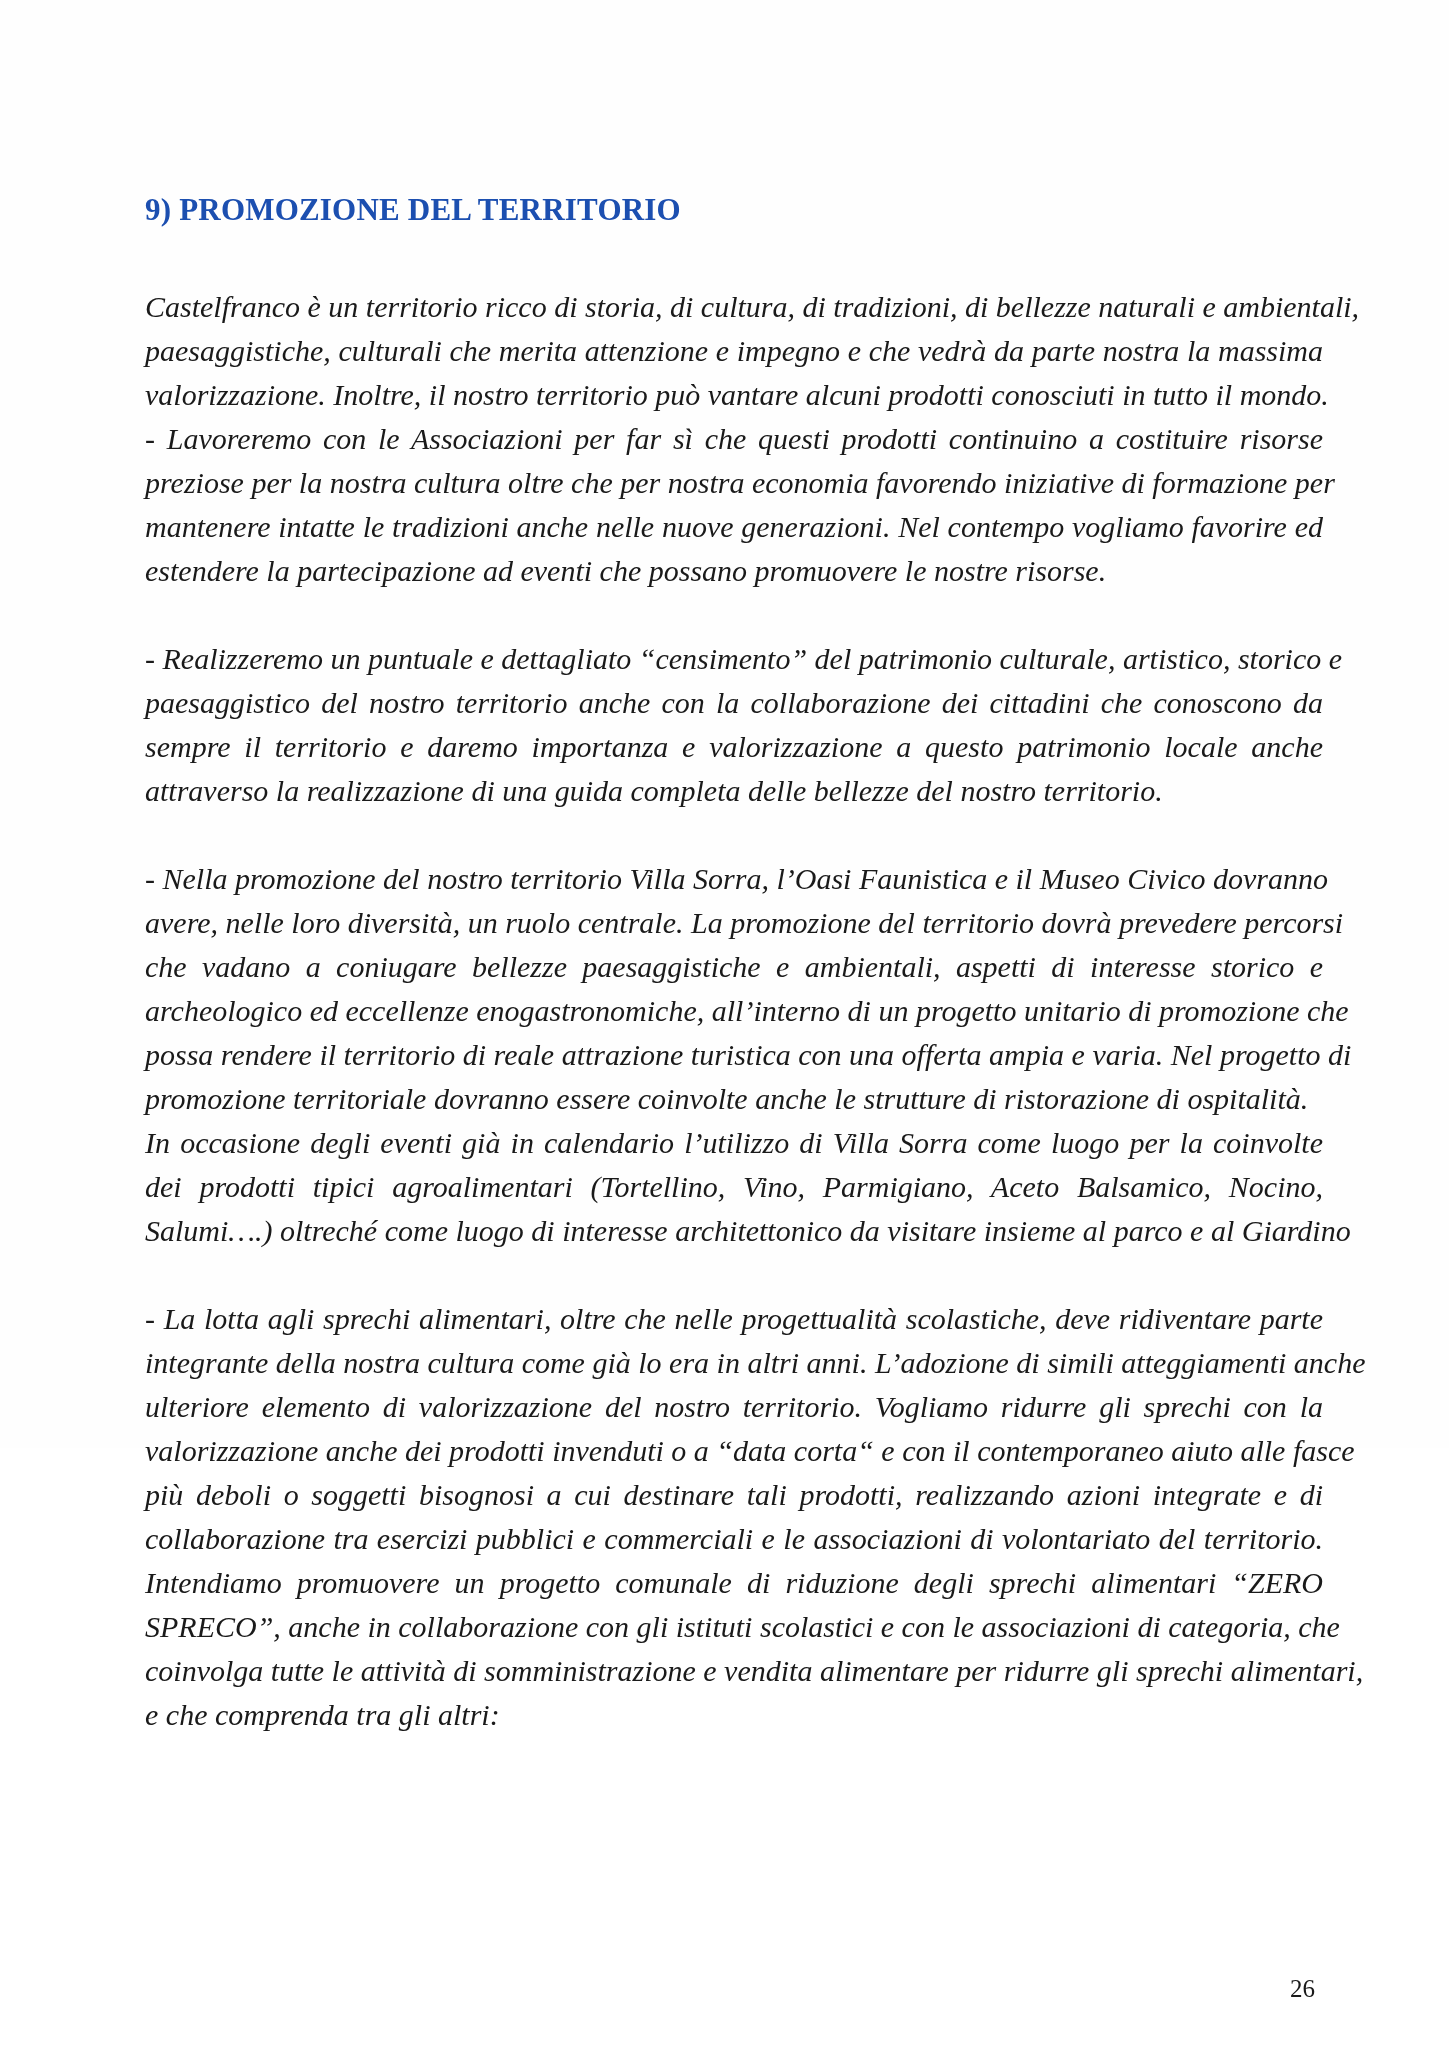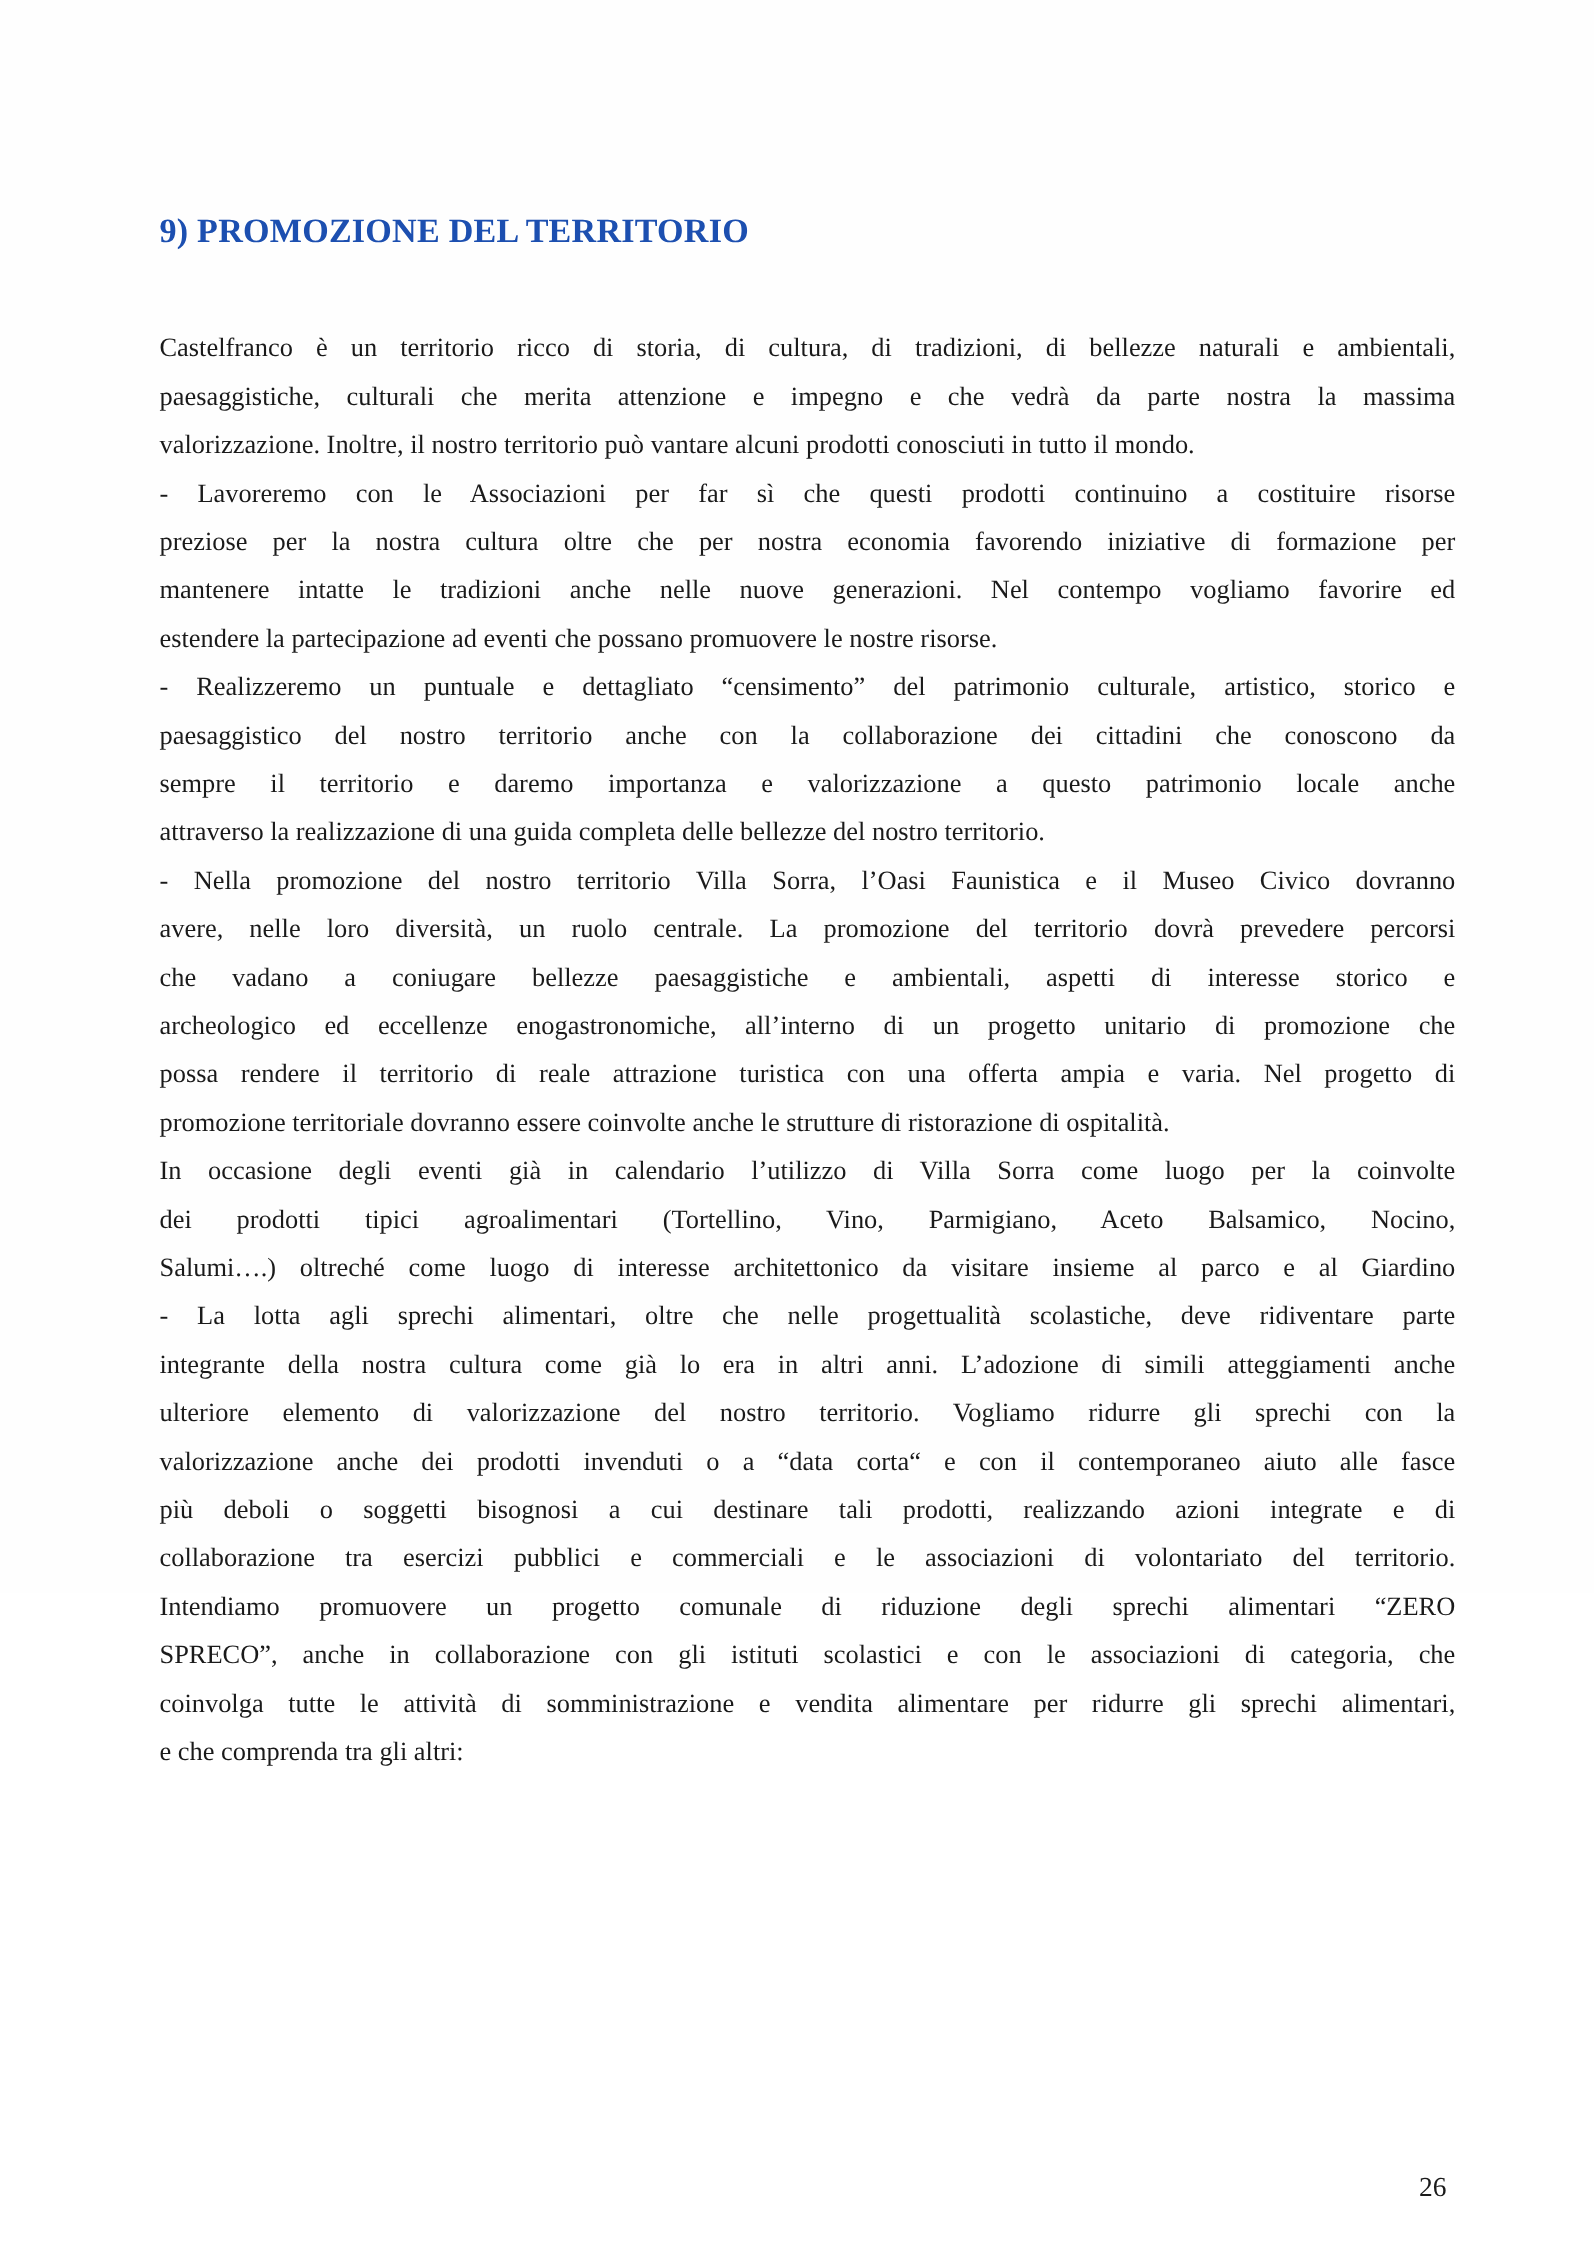--- a/index.html
+++ b/index.html
@@ -31,31 +31,33 @@
       font-family: "Liberation Serif", "DejaVu Serif", serif;
       font-weight: bold;
       font-size: 31px;
       letter-spacing: 0.2px;
       color: #1c4fb0;
       line-height: 40px;
     }
     .content {
       position: absolute;
       left: 145px;
-      top: 295px;
+      top: 285px;
       width: 1178px;
-      font-size: 24px;
+      font-size: 30px;
       line-height: 44px;
+      font-style: italic;
     }
     .para {
       margin: 0;
       text-align: justify;
       text-align-last: left;
     }
     .para.gap {
+      margin-top: 44px;
     }
     .line {
       display: block;
       text-align: justify;
       text-align-last: justify;
       white-space: nowrap;
     }
     .line.last {
       text-align-last: left;
     }

